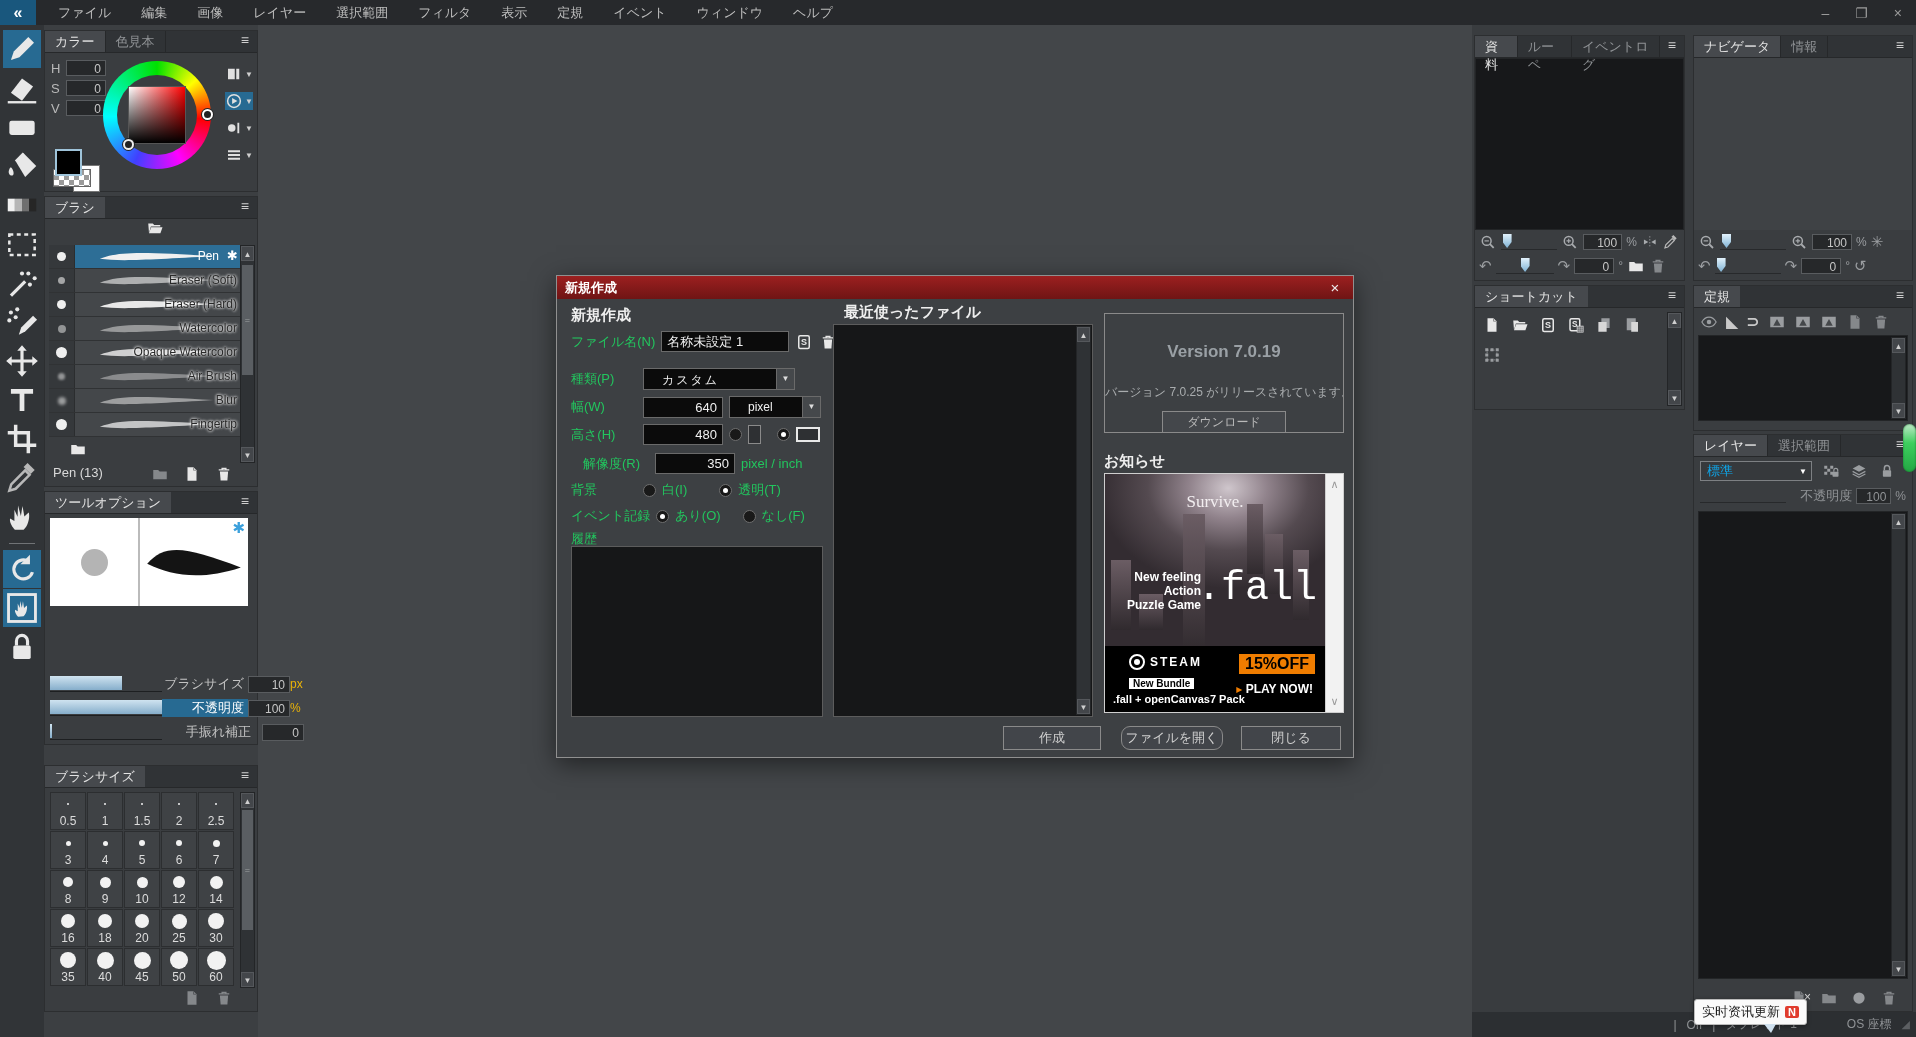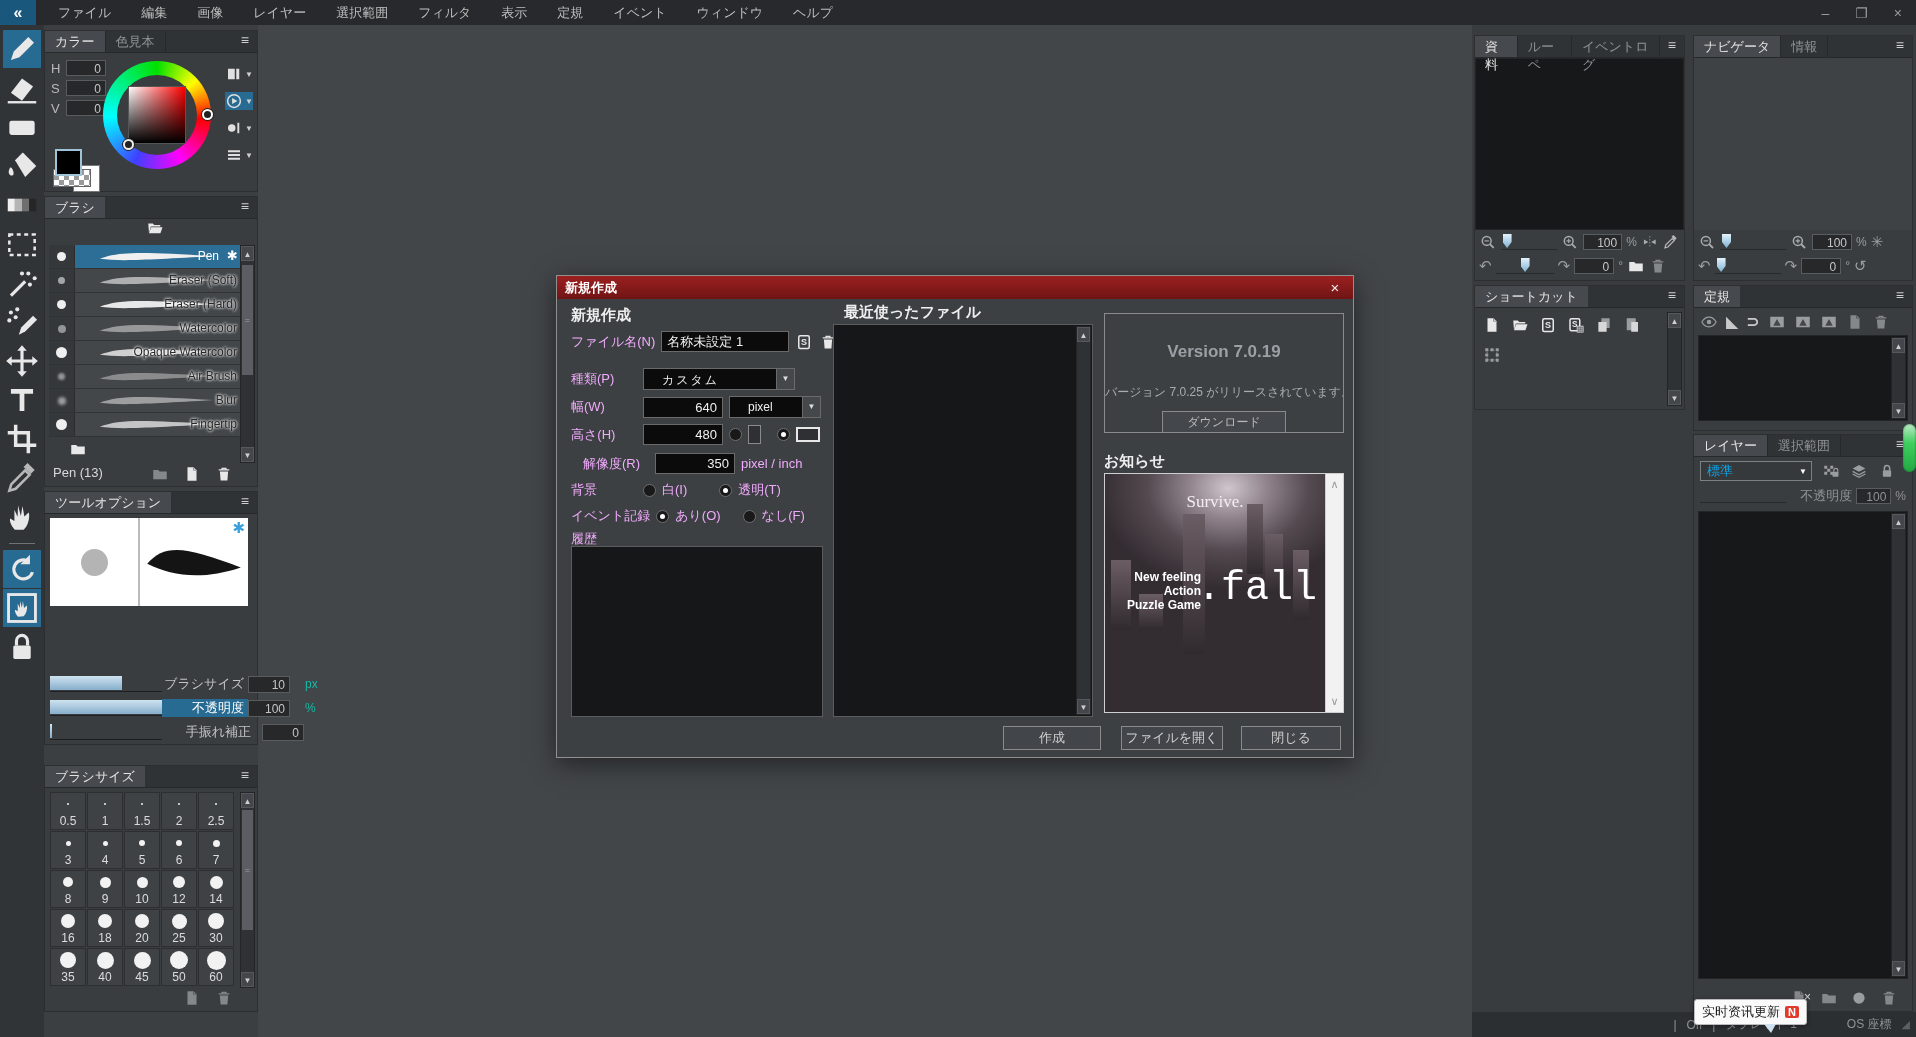--- a/index.html
+++ b/index.html
@@ -80,21 +80,21 @@
   .mlegend { position:absolute; left:8px; top:-8px; background:#3a3d40; padding:0 4px; font-size:12px; color:#c3c3c3; }
   .micons { display:flex; gap:5px; padding:13px 0 0 6px; }
   .micon { width:22px; height:22px; display:flex; align-items:center; justify-content:center; color:#e4e4e4; font-size:15px; }
   .micon.on { background:#276a92; }
   .sliderrow { position:absolute; left:5px; height:20px; display:flex; align-items:center; }
   .strk { width:112px; height:16px; border-bottom:1px solid #1d1f21; position:relative; }
   .sfill { position:absolute; left:0; bottom:1px; height:14px; background:linear-gradient(#cfe3f0,#86aecb); }
   .slbl { width:86px; text-align:right; font-size:13px; color:#c3c3c3; padding-right:4px; }
   .slbl.hl { background:#276a92; color:#fff; }
   .sliderrow .valbox { width:42px; height:17px; }
-  .sunit { width:20px; font-size:12px; color:#14b8a6; padding-left:15px; }
+  .sunit { width:20px; font-size:12px; color:#eab308; padding-left:0; }
 
   
   .sizegrid { position:absolute; left:5px; top:26px; width:184px; display:grid; grid-template-columns:repeat(5,1fr); gap:1px; }
   .szcell { height:38px; background:#3f4245; border:1px solid #2c2e30; display:flex; flex-direction:column; align-items:center; justify-content:flex-end; padding-bottom:1px; }
   .szdotwrap { flex:1; display:flex; align-items:center; justify-content:center; }
   .size-dot { background:#f2f2f2; border-radius:50%; }
   .size-label { font-size:12px; color:#dcdcdc; line-height:13px; }
 
   
   .ctrlrow { display:flex; align-items:center; gap:4px; padding:1px 4px; height:24px; color:#9a9da0; }
@@ -116,21 +116,21 @@
   .oprow .lb { width:70px; text-align:right; color:#8f9295; font-size:13px; }
   .oprow .valbox { width:38px; height:16px; color:#8f9295; }
 
   
   .dialog { position:absolute; left:556px; top:275px; width:798px; height:483px; background:#3d4043; border:1px solid #909090; box-shadow:0 6px 24px rgba(0,0,0,.5); z-index:5; }
   .dtitle { height:23px; background:linear-gradient(#9c2020,#6f1414); display:flex; align-items:center; padding:0 8px; }
   .dtitle .t { color:#fff; font-weight:bold; font-size:13px; }
   .dtitle .x { margin-left:auto; color:#eee; font-size:15px; width:20px; text-align:center; }
   .dhead { position:absolute; left:14px; top:30px; font-size:15px; font-weight:bold; color:#eee; }
   .frow { position:absolute; display:flex; align-items:center; gap:6px; }
-  .flbl { color:#f0abfc; font-size:13px; }
+  .flbl { color:#22c55e; font-size:13px; }
   .dinput { background:#0b0b0b; border:1px solid #6a6a6a; color:#f0f0f0; font-size:13px; height:21px; padding:0 5px; }
   .ddrop { display:flex; height:22px; border:1px solid #6a6a6a; background:#0b0b0b; }
   .ddrop .dtext { flex:1; color:#f0f0f0; font-size:12px; padding:3px 18px 0; letter-spacing:2px; }
   .ddrop .dbtn { width:18px; background:#45484b; border-left:1px solid #6a6a6a; color:#ddd; font-size:8px; text-align:center; line-height:20px; }
   .radio { width:13px; height:13px; border-radius:50%; background:#191919; border:1px solid #6e6e6e; position:relative; }
   .radio.on::after { content:""; position:absolute; left:3px; top:3px; width:5px; height:5px; border-radius:50%; background:#fff; }
   .dlist { position:absolute; background:#161718; border:1px solid #5c5c5c; }
   .dbtnrow { position:absolute; top:450px; height:24px; display:flex; align-items:center; justify-content:center; border:1px solid #8a8a8a; background:#42454a; color:#cfcfcf; font-size:13px; }
   .verbox { position:absolute; left:547px; top:37px; width:240px; height:120px; border:1px solid #8a8a8a; text-align:center; }
   .vtitle { margin-top:28px; font-size:17px; font-weight:bold; color:#9aa0a5; }
@@ -857,31 +857,41 @@
         <div class="pillar" style="left:6px;top:86px;width:20px;height:70px;"></div>
         <div class="pillar" style="left:34px;top:120px;width:24px;height:36px;"></div>
         <div class="pillar" style="left:188px;top:76px;width:16px;height:70px;"></div>
         <div class="ad-surv">Survive.</div>
         <div class="ad-lines">
           <div>New feeling</div>
             <div>Action</div>
             <div>Puzzle Game</div>
         </div>
         <div class="ad-fall">.fall</div>
+        <div class="ad-band">
+          <div class="steam">
+              <span class="sc"></span>
+              <span>STEAM</span>
+            </div>
+          <div class="ad-bundle">New Bundle</div>
+          <div class="ad-pack">.fall + openCanvas7 Pack</div>
+          <div class="ad-off">15%OFF</div>
+          <div class="ad-play"><b>▸</b> <span>PLAY NOW!</span></div>
+        </div>
       </div>
       <div class="adscroll">
         <span>∧</span>
         <span>∨</span>
       </div>
     </div>
 
     <div class="dbtnrow" style="left:446px;width:98px;">
         <span>作成</span>
       </div>
-    <div class="dbtnrow" style="left:564px;width:102px;">
+    <div class="dbtnrow" style="left:564px;width:102px;border-radius:9px;">
         <span>ファイルを開く</span>
       </div>
     <div class="dbtnrow" style="left:684px;width:100px;">
         <span>閉じる</span>
       </div>
   </div>
 
   <div style="position:absolute;left:1472px;top:25px;width:215px;height:987px;background:#393c3f;">
     <div class="panel" style="left:2px;top:10px;width:211px;height:246px;">
       <div class="phead">

